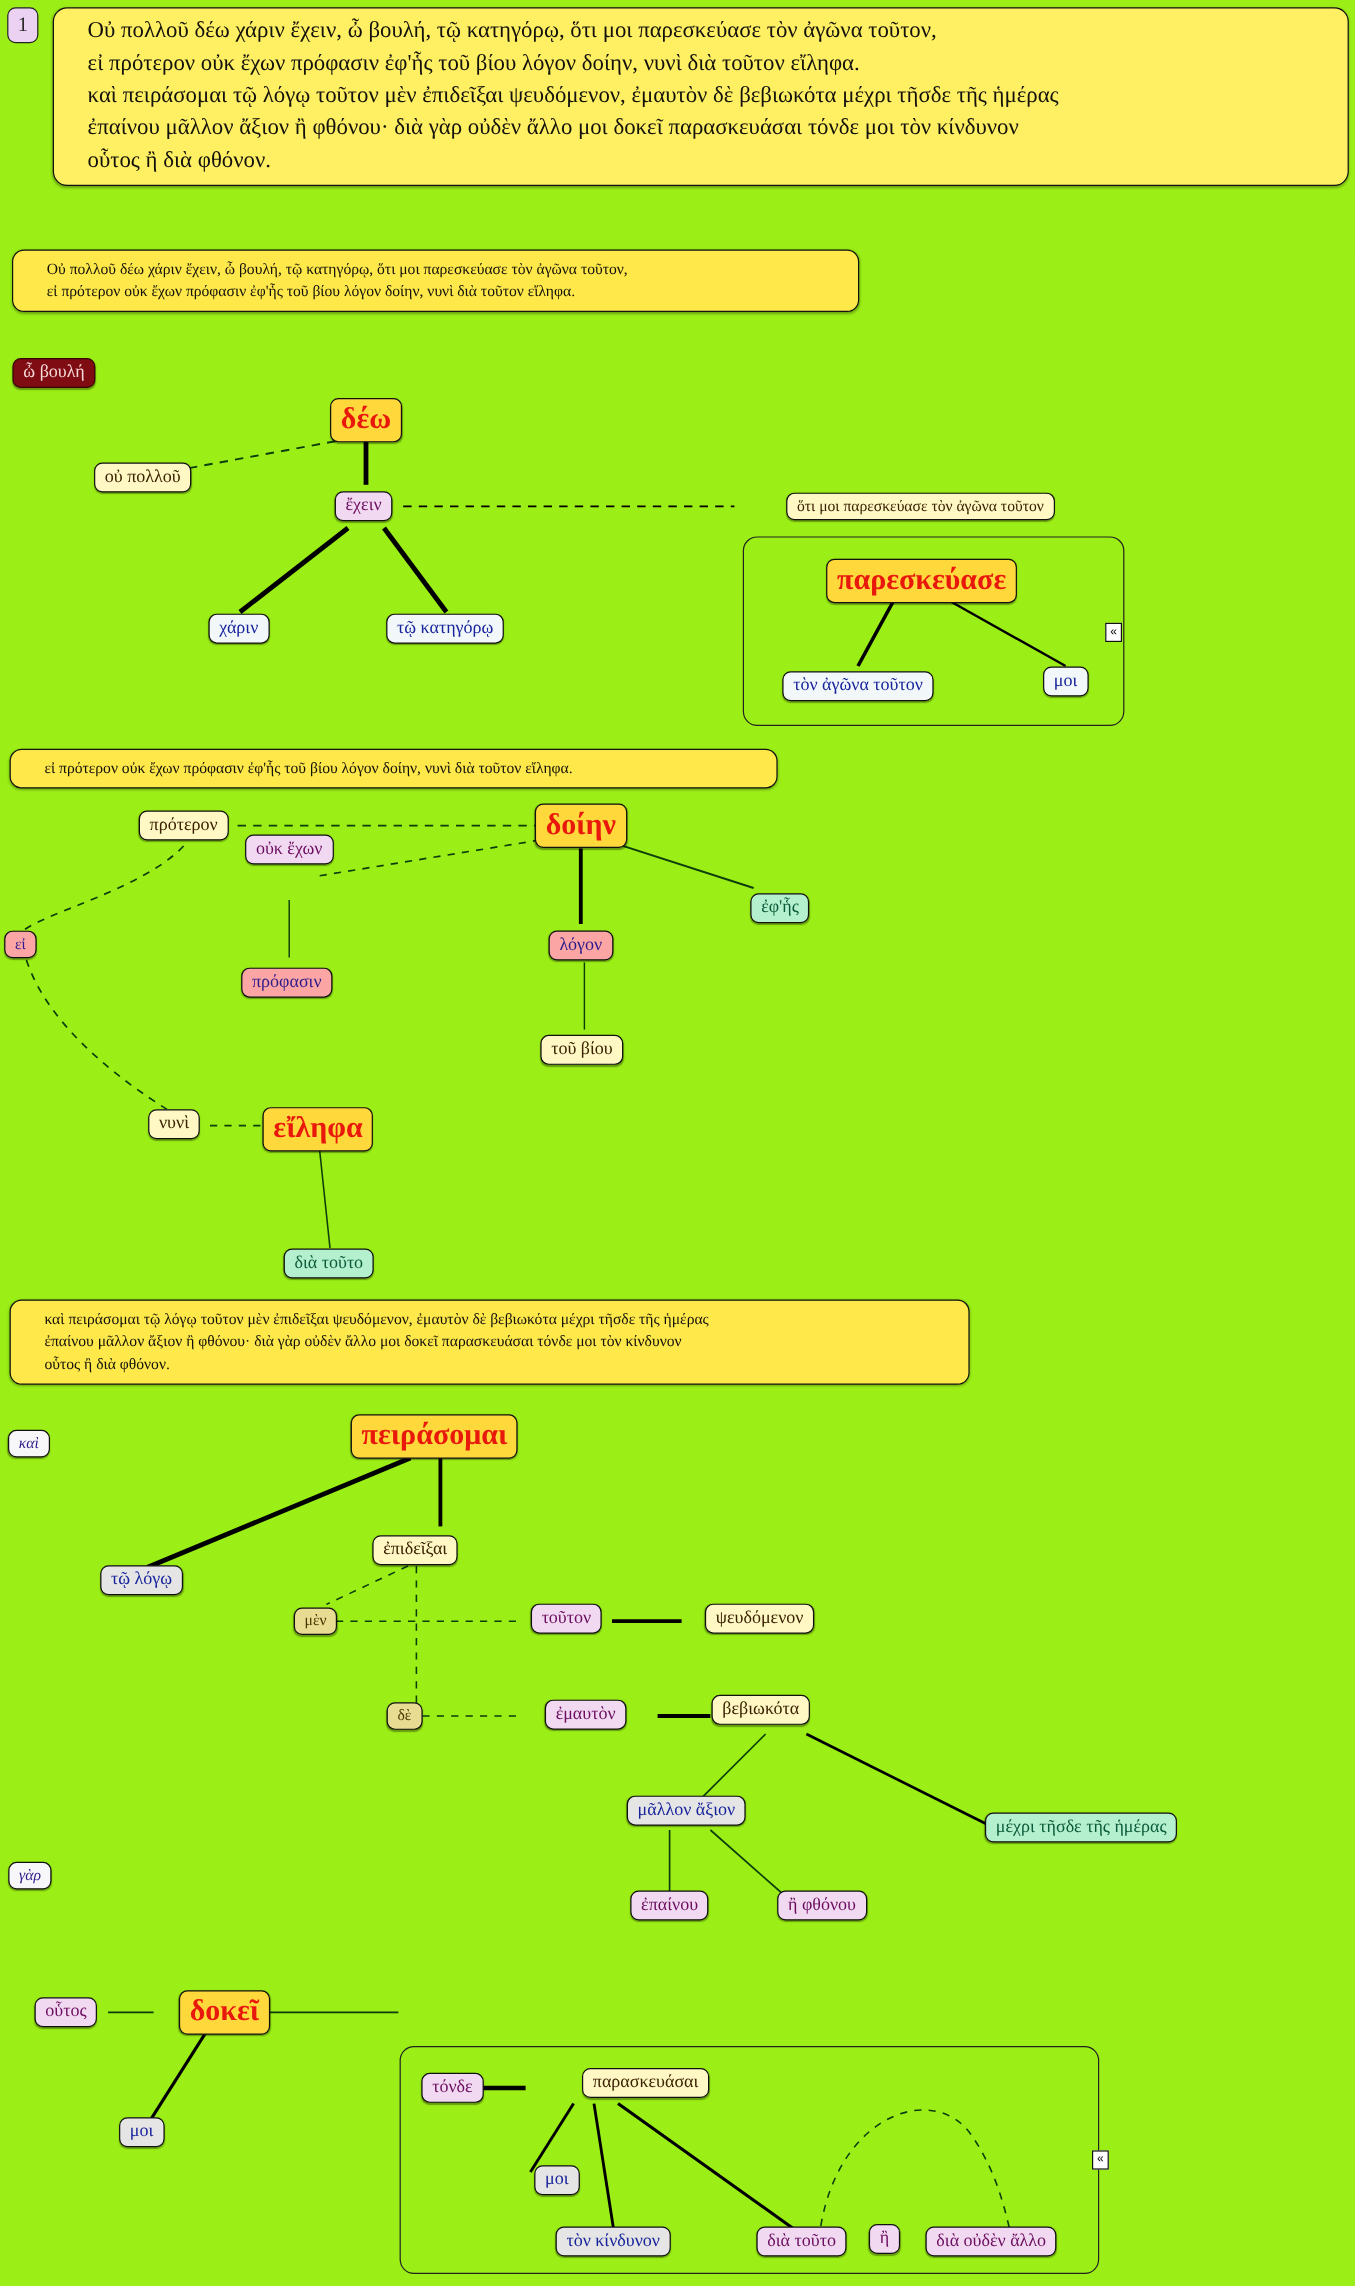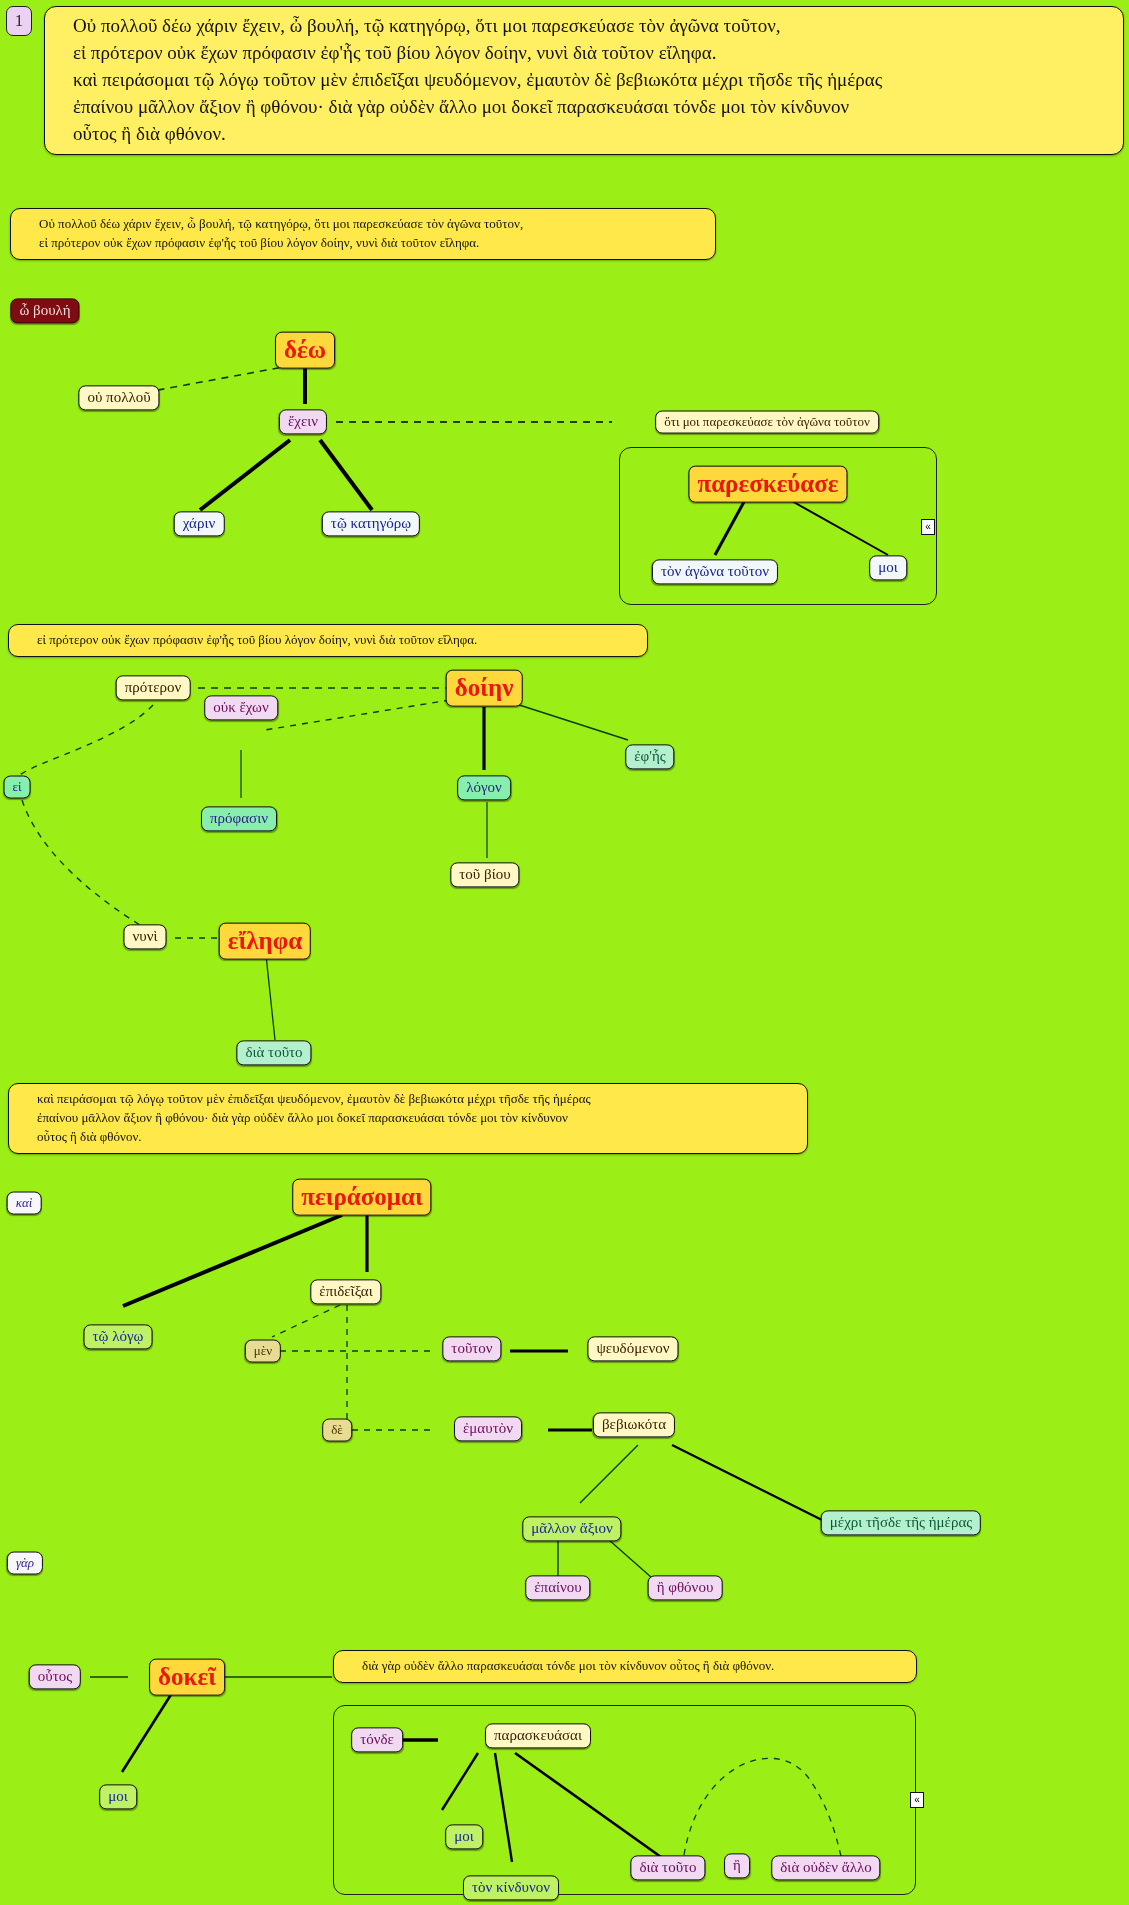--- a/index.html
+++ b/index.html
@@ -25,23 +25,23 @@
     line-height:1.15;
     text-align:left;
     transform:translate(-50%,-50%);
     box-shadow:0 1px 1px rgba(0,0,0,.35);
   }
 
   
   .c-gold   {background:#FFD83B;color:#E8180C;font-weight:bold;}
   .c-pale   {background:#FFF8C4;color:#3A2100;}
   .c-pink   {background:#F2D9F2;color:#6A0D5E;}
-  .c-lav    {background:#86efac;color:#2B1B8A;}
+  .c-lav    {background:#fca5a5;color:#2B1B8A;}
   .c-white  {background:#F2F7FA;color:#16239B;}
-  .c-blue   {background:#bef264;color:#16239B;margin-top:20px;}
+  .c-blue   {background:#e5e5e5;color:#16239B;}
   .c-mint   {background:#B4F0CE;color:#0B5A3A;}
   .c-khaki  {background:#E8DC92;color:#4A3400;}
   .c-maroon {background:#7E0C12;color:#F6D9D9;border-color:#3A0306;}
   .c-plain  {background:#F7F7FA;color:#2B1B8A;font-style:italic;}
 
   .big{font-size:25px;font-weight:bold;}
   .mid{font-size:15px;}
   .sm {font-size:13px;}
 
   
@@ -212,23 +212,20 @@
   <div class="node c-blue mid" style="left:572px;top:1509px;">μᾶλλον ἄξιον</div>
   <div class="node c-mint mid" style="left:901px;top:1523px;">μέχρι τῆσδε τῆς ἡμέρας</div>
   <div class="node c-pink mid" style="left:558px;top:1588px;">ἐπαίνου</div>
   <div class="node c-pink mid" style="left:685px;top:1588px;">ἢ φθόνου</div>
 
   <div class="node c-plain sm" style="left:25px;top:1563px;">γὰρ</div>
   <div class="node c-pink mid" style="left:55px;top:1677px;">οὗτος</div>
   <div class="node c-gold big" style="left:187px;top:1677px;">δοκεῖ</div>
   <div class="node c-blue mid" style="left:118px;top:1777px;">μοι</div>
 
-  <div class="panel clause" style="left:333px;top:1650px;width:584px;">
-    <span class="ln">διὰ γὰρ οὐδὲν ἄλλο παρασκευάσαι τόνδε μοι τὸν κίνδυνον οὗτος ἢ διὰ φθόνον.</span>
-  </div>
 
   <div class="frame" style="left:333px;top:1705px;width:583px;height:190px;"></div>
   <div class="node c-pink mid" style="left:377px;top:1740px;">τόνδε</div>
   <div class="node c-pale mid" style="left:538px;top:1736px;">παρασκευάσαι</div>
   <div class="node c-blue mid" style="left:464px;top:1817px;">μοι</div>
   <div class="node c-blue mid" style="left:511px;top:1868px;">τὸν κίνδυνον</div>
   <div class="node c-pink mid" style="left:668px;top:1868px;">διὰ τοῦτο</div>
   <div class="node c-pink mid" style="left:737px;top:1866px;">ἢ</div>
   <div class="node c-pink mid" style="left:826px;top:1868px;">διὰ οὐδὲν ἄλλο</div>
   <div class="collapse" style="left:910px;top:1792px;">«</div>

